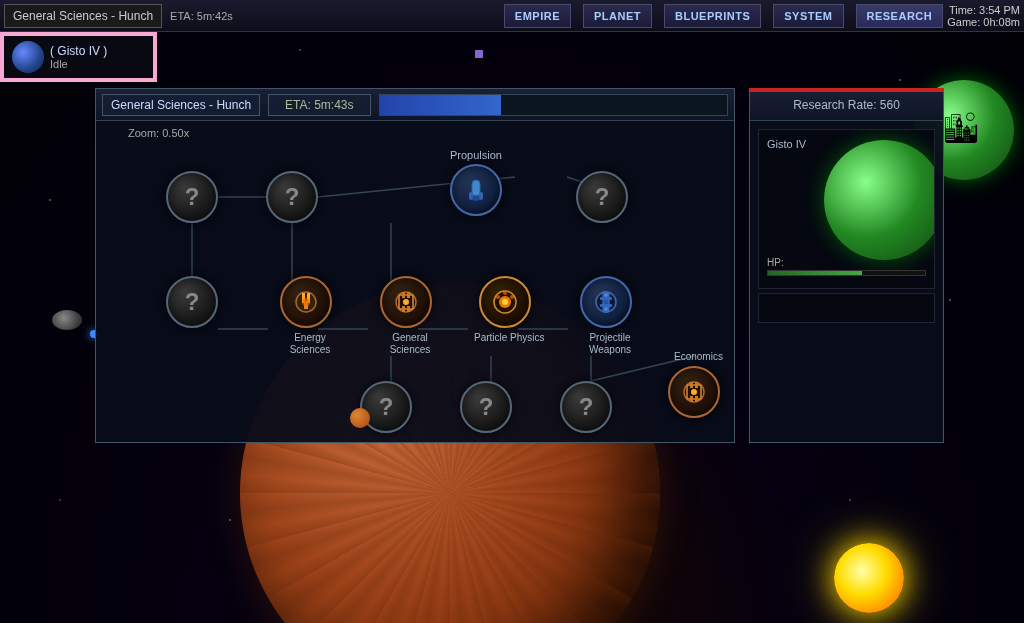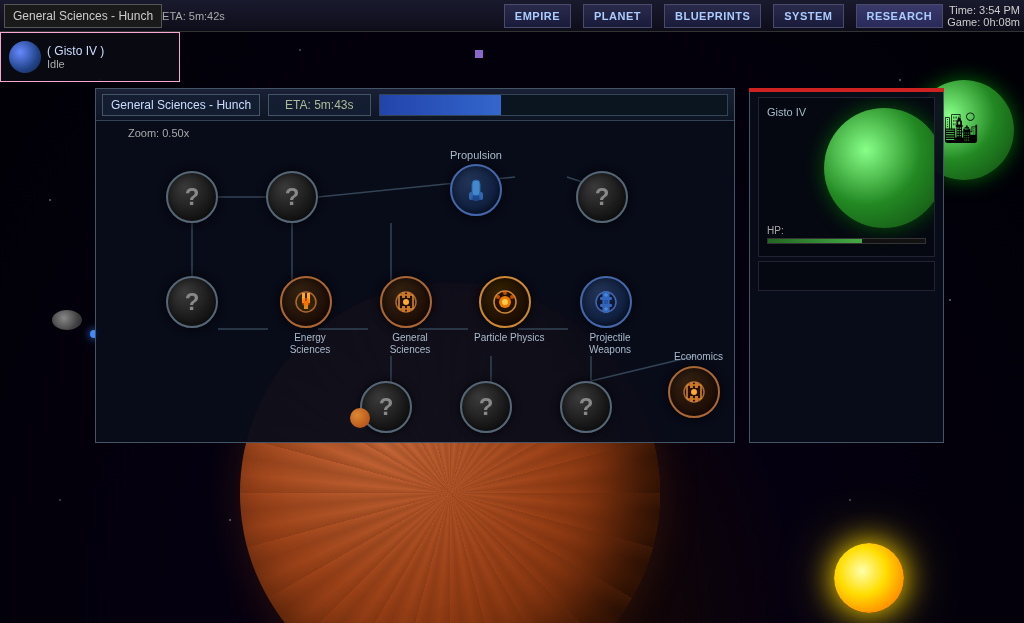--- a/index.html
+++ b/index.html
@@ -141,21 +141,21 @@
       font-size: 12px;
       height: 24px;
       display: flex;
       align-items: center;
       margin-left: 4px;
     }
 
     .eta-section {
       color: #aaa;
       font-size: 11px;
-      margin-left: 0;
+      margin-left: 8px;
     }
 
     .nav-tabs {
       display: flex;
       gap: 12px;
       margin-left: auto;
       margin-right: 4px;
     }
 
     .nav-tab {
@@ -181,24 +181,24 @@
       font-size: 11px;
       text-align: right;
       padding-right: 4px;
     }
 
     
     .planet-bar {
       position: absolute;
       top: 32px;
       left: 0;
-      width: 180px;
+      width: 157px;
       height: 50px;
       background: rgba(10,10,20,0.9);
-      border: 1px solid #f9a8d4;
+      border: 4px solid #f9a8d4;
       display: flex;
       align-items: center;
       padding: 4px 8px;
       z-index: 100;
     }
 
     .planet-icon {
       width: 32px;
       height: 32px;
       border-radius: 50%;
@@ -671,20 +671,23 @@
     </div>
 
     <div style="position:absolute; left:230px; top:287px; width:20px; height:20px;">
       <div style="width:20px;height:20px;border-radius:50%;background:radial-gradient(circle at 35% 35%, #dd8833, #aa4411);"></div>
     </div>
 
   </div>
 </div>
 
 <div class="right-panel">
+  <div class="right-panel-header">
+    <span>Research Rate: 560</span>
+  </div>
   <div class="right-panel-content">
     <div class="planet-detail-view">
       <div class="planet-detail-name">Gisto IV</div>
       <div class="planet-detail-img"></div>
       <div class="hp-bar-container">
         <div class="hp-label">HP:</div>
         <div class="hp-bar">
           <div class="hp-fill"></div>
         </div>
       </div>

